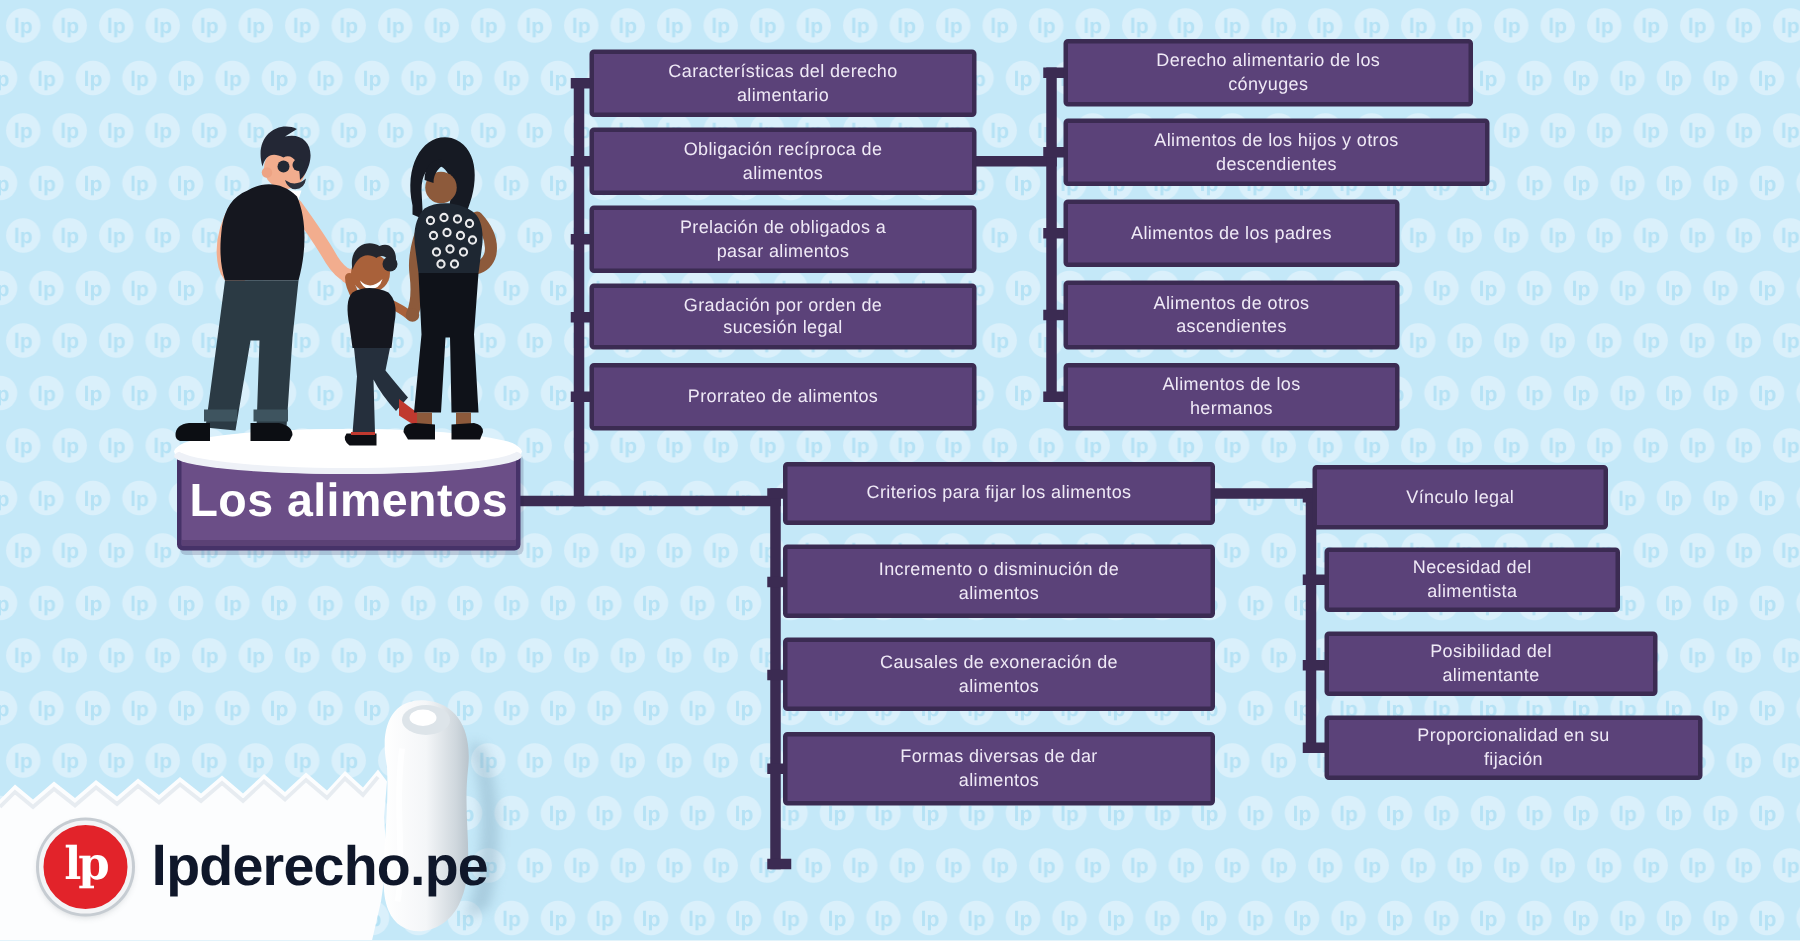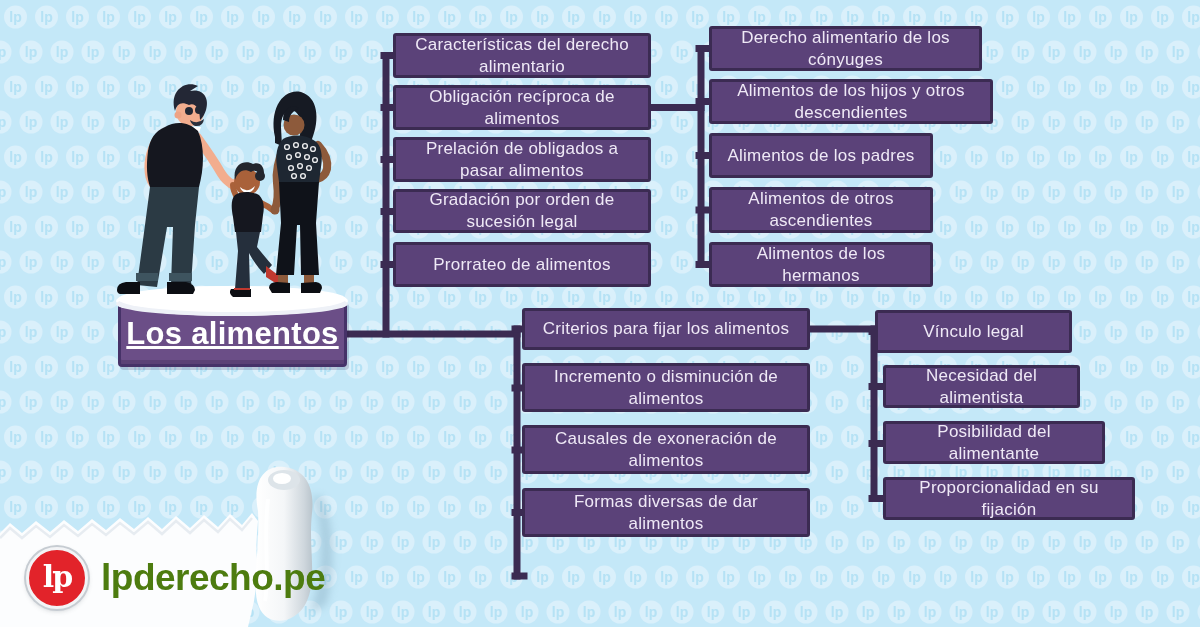--- a/index.html
+++ b/index.html
@@ -5,47 +5,47 @@
   html,body{margin:0;padding:0;background:#ffffff;}
   #stage{
     position:relative;width:1200px;height:627px;overflow:hidden;
     font-family:"Liberation Sans","DejaVu Sans",sans-serif;
     background:#c4e8f8;
   }
   #stage svg.layer{position:absolute;left:0;top:0;}
   .node{
     position:absolute;box-sizing:border-box;
     background:#5b4279;border:3px solid #3b2b52;border-radius:3px;
-    color:#efe9f6;font-size:17px;line-height:1.28;letter-spacing:.25px;
+    color:#efe9f6;font-size:12px;line-height:1.28;letter-spacing:.25px;
     display:flex;align-items:center;justify-content:center;text-align:center;
     white-space:pre-line;padding:2px 6px;
   }
   .root-node{
     position:absolute;box-sizing:border-box;
     background:#6b4e87;border:3px solid #463268;border-radius:4px;
     box-shadow:inset 0 -4px 0 rgba(20,10,40,.18), 2px 3px 0 rgba(40,25,70,.18);
     color:#ffffff;font-size:31px;font-weight:700;letter-spacing:.3px;
-    display:flex;align-items:center;justify-content:center;text-align:center;text-decoration:underline;
+    display:flex;align-items:center;justify-content:center;text-align:center;
   }
   #brand-logo{
     position:absolute;left:26px;top:545px;height:66px;
     display:flex;align-items:center;gap:13px;
   }
   .logo-badge{
     width:56px;height:56px;border-radius:50%;
     background:#e2232a;border:3px solid #f3f4f6;
     box-shadow:0 0 0 2px #c6ccd2, 0 2px 5px rgba(60,70,80,.25);
     display:flex;align-items:center;justify-content:center;
   }
   .logo-badge span{
     font-family:"DejaVu Serif",serif;font-weight:bold;font-style:normal;
     font-size:30px;color:#ffffff;letter-spacing:-2px;transform:translateY(-2px);
   }
   .logo-text{
-    font-size:37px;font-weight:800;color:#4d7c0f;letter-spacing:-.5px;
+    font-size:37px;font-weight:800;color:#0f172a;letter-spacing:-.5px;
   }
 </style>
 </head>
 <body>
 
 <div id="stage">
 
   <svg class="layer" width="1200" height="627" aria-hidden="true">
     <defs>
       <pattern id="lpp" width="31" height="70" patternUnits="userSpaceOnUse">

